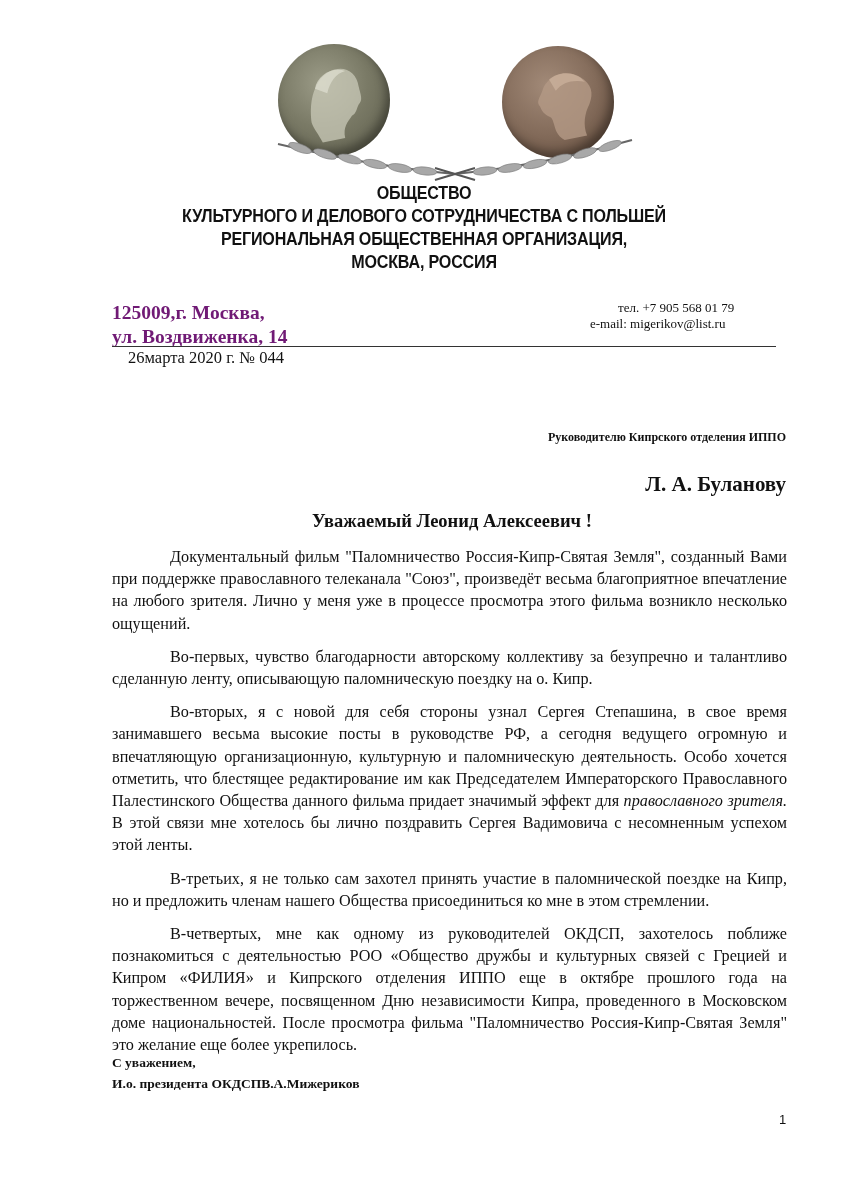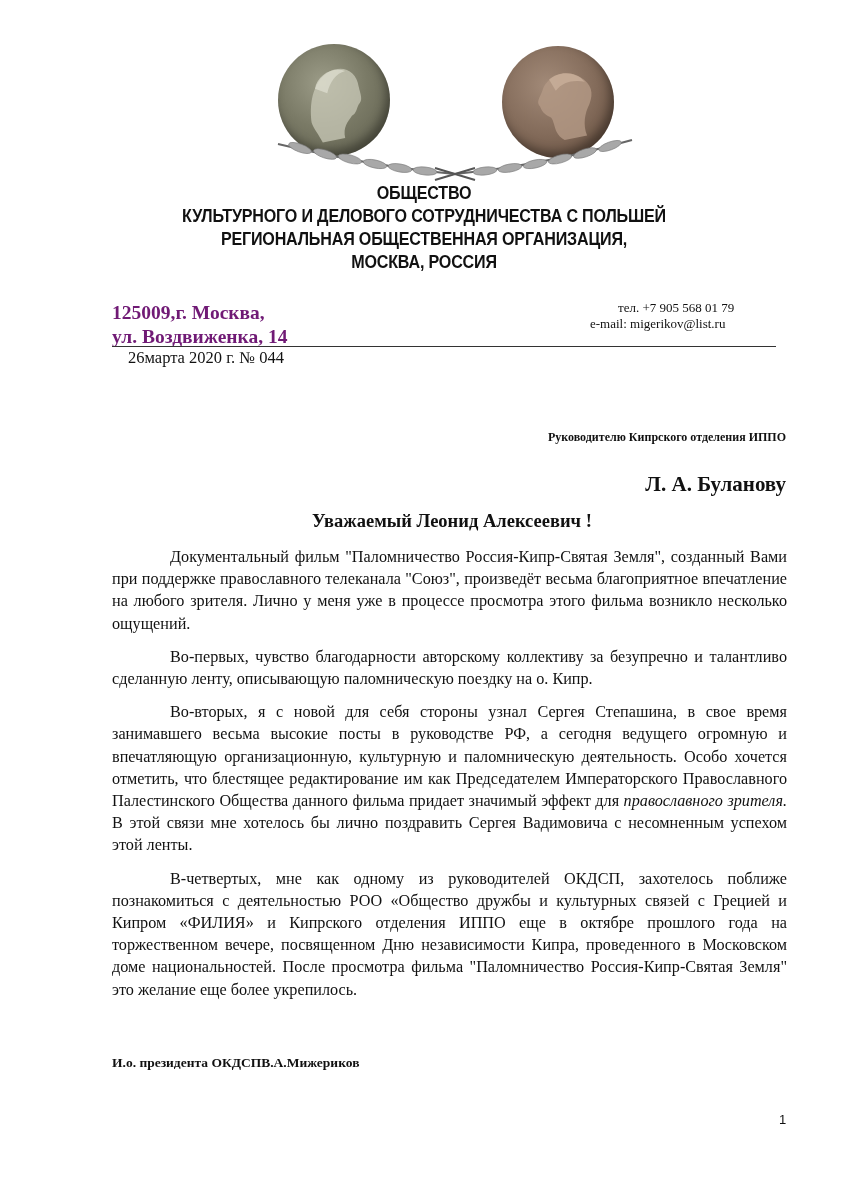--- a/index.html
+++ b/index.html
@@ -104,23 +104,25 @@
 <div class="date serif">26марта 2020 г. № 044</div>
 
 <div class="to1 serif">Руководителю Кипрского отделения ИППО</div>
 <div class="to2 serif">Л. А. Буланову</div>
 <div class="greeting serif">Уважаемый Леонид Алексеевич !</div>
 
 <div class="body serif">
   <p>Документальный фильм "Паломничество Россия-Кипр-Святая Земля", созданный Вами при поддержке православного телеканала "Союз", произведёт весьма благоприятное впечатление на любого зрителя. Лично у меня уже в процессе просмотра этого фильма возникло несколько ощущений.</p>
   <p>Во-первых, чувство благодарности авторскому коллективу за безупречно и талантливо сделанную ленту, описывающую паломническую поездку на о. Кипр.</p>
   <p><span>Во-вторых, я с новой для себя стороны узнал Сергея Степашина, в свое время занимавшего весьма высокие посты в руководстве РФ, а сегодня ведущего огромную и впечатляющую организационную, культурную и паломническую деятельность. Особо хочется отметить, что блестящее редактирование им как Председателем Императорского Православного Палестинского Общества данного фильма придает значимый эффект для </span><em>православного зрителя.</em><span> В этой связи мне хотелось бы лично поздравить  Сергея Вадимовича с несомненным успехом этой ленты.</span></p>
+  <p>В-третьих, я не только сам захотел принять участие в паломнической поездке на Кипр, но и предложить членам нашего Общества присоединиться ко мне в этом стремлении.</p>
   <p>В-четвертых, мне как одному из руководителей ОКДСП, захотелось  поближе познакомиться с деятельностью РОО «Общество дружбы и культурных связей с Грецией и Кипром «ФИЛИЯ» и Кипрского отделения ИППО еще в октябре прошлого года на торжественном вечере, посвященном Дню независимости Кипра, проведенного в Московском доме национальностей. После просмотра фильма "Паломничество Россия-Кипр-Святая Земля" это желание еще более укрепилось.</p>
 </div>
 
 <div class="sign serif">
+  <div>С уважением,</div>
   <div class="row">
     <span>И.о. президента ОКДСП</span>
     <span class="name">В.А.Мижериков</span>
   </div>
 </div>
 
 <div class="pagenum sans">1</div>
 
 </body></html>

